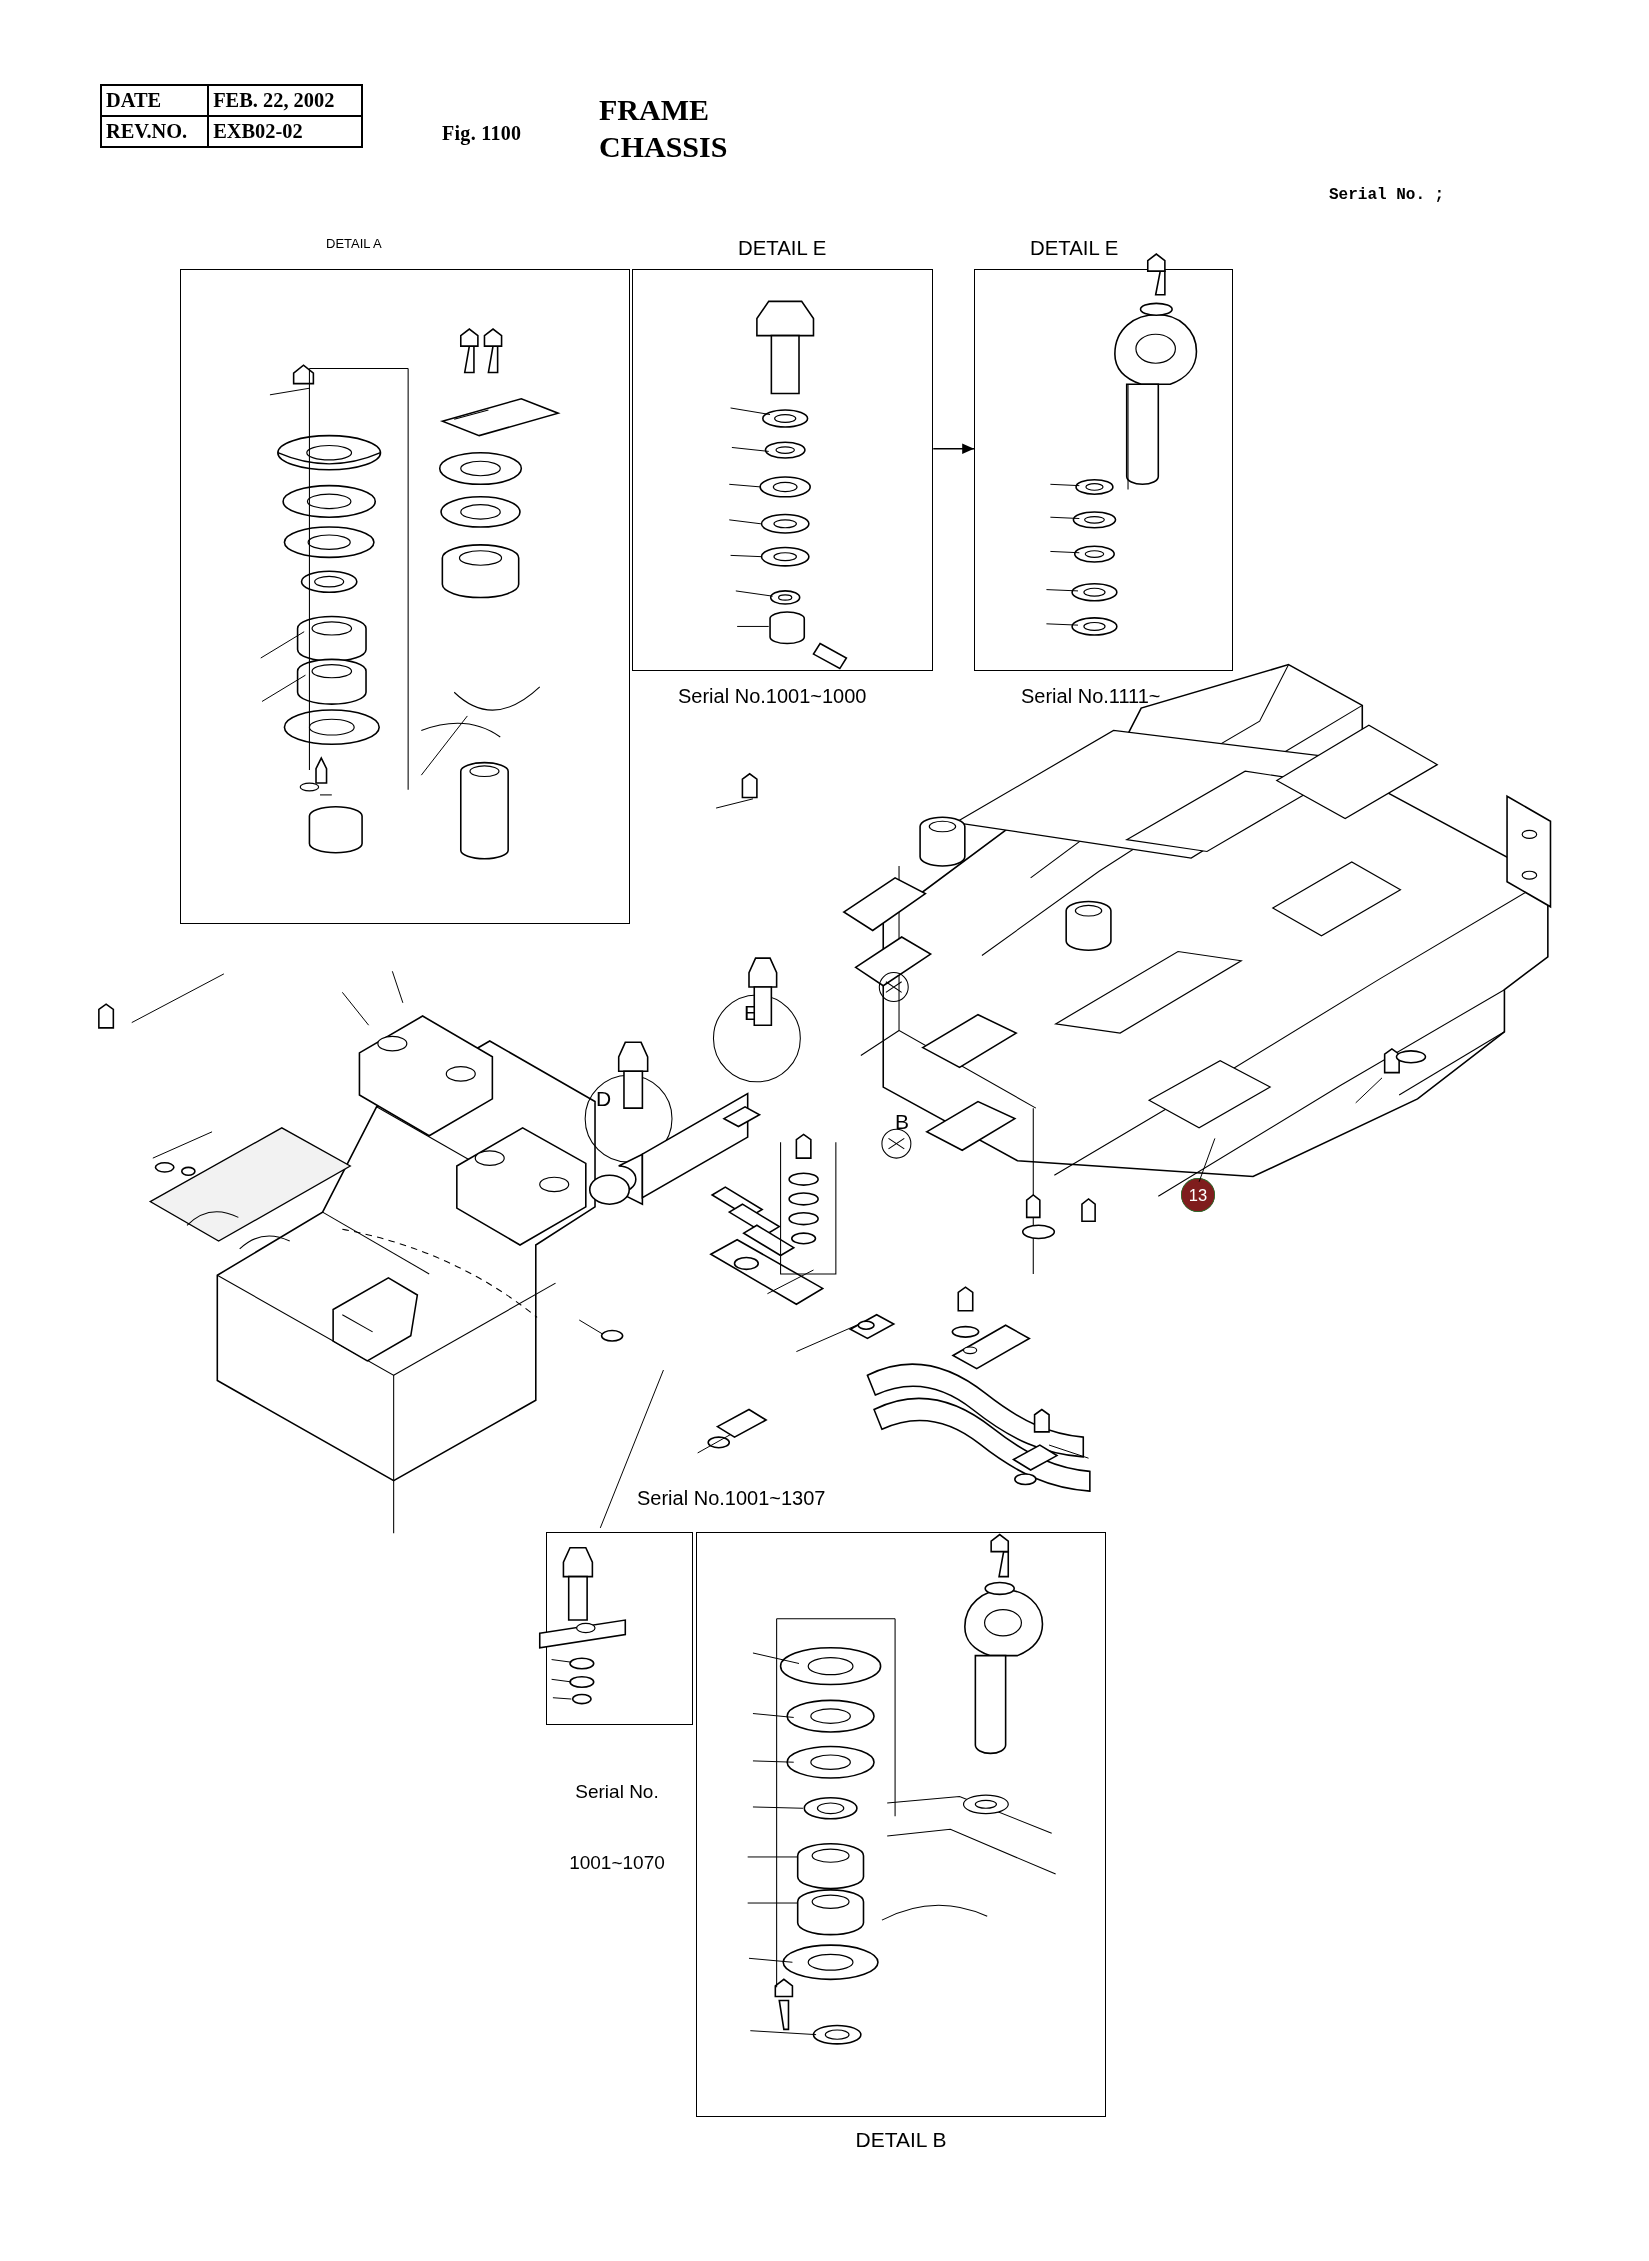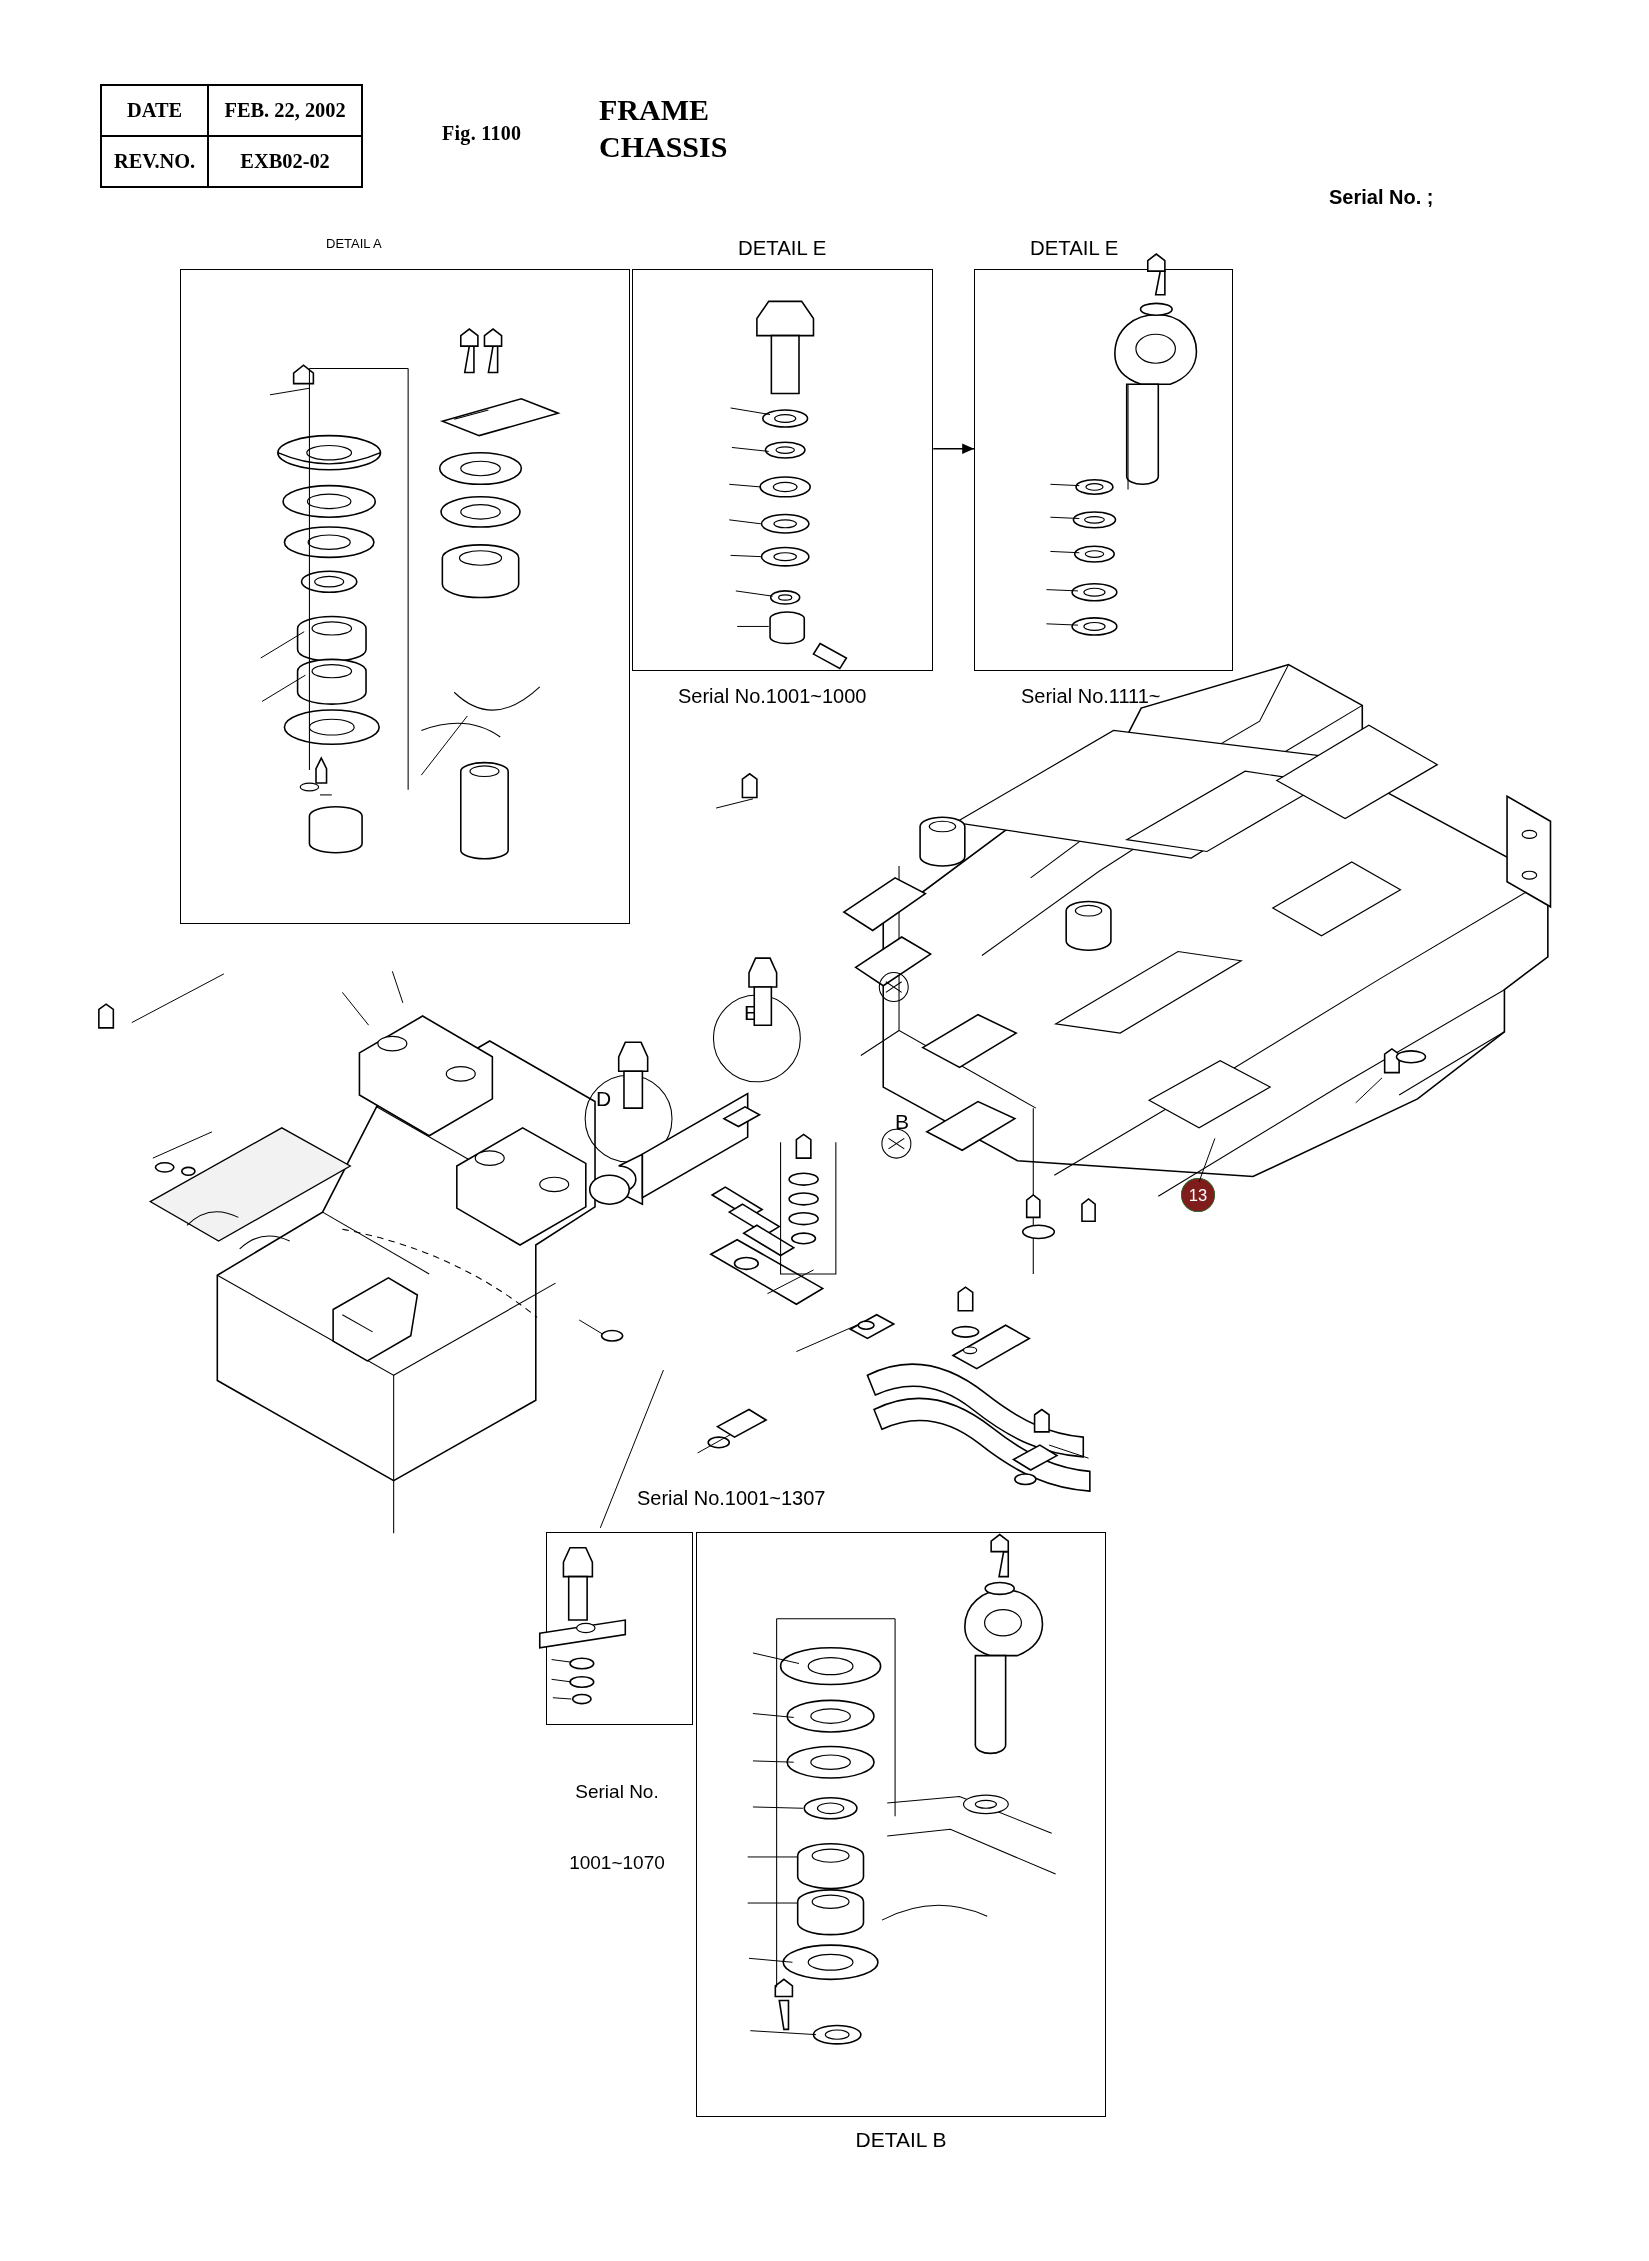--- a/index.html
+++ b/index.html
@@ -24,22 +24,21 @@
     left: 100px;
     top: 84px;
     width: 263px;
     border-collapse: collapse;
   }
   #header-table td {
     border: 2px solid #000;
     font-family: "Liberation Serif", serif;
     font-weight: bold;
     font-size: 20.4px;
-    text-align: center;
-    padding: 13px 4px;
+    padding: 3px 4px;
     white-space: nowrap;
   }
   #header-table td.label { width: 105px; }
   #header-table td.value { width: 155px; }
 
   #fig-no {
     position: absolute;
     left: 442px;
     top: 122px;
     font-family: "Liberation Serif", serif;
@@ -53,23 +52,23 @@
     top: 92px;
     font-family: "Liberation Serif", serif;
     font-weight: bold;
     font-size: 30px;
     line-height: 1.22;
   }
   #serial-no-header {
     position: absolute;
     left: 1329px;
     top: 186px;
-    font-family: Liberation Sans, sans-serif;
+    font-family: Liberation Mono, monospace;
     font-weight: bold;
-    font-size: 20px;
+    font-size: 16px;
   }
 
   
   .lbl {
     position: absolute;
     font-family: "Liberation Sans", sans-serif;
     font-size: 18.4px;
     color: #000;
     white-space: pre;
     line-height: 1.25;

